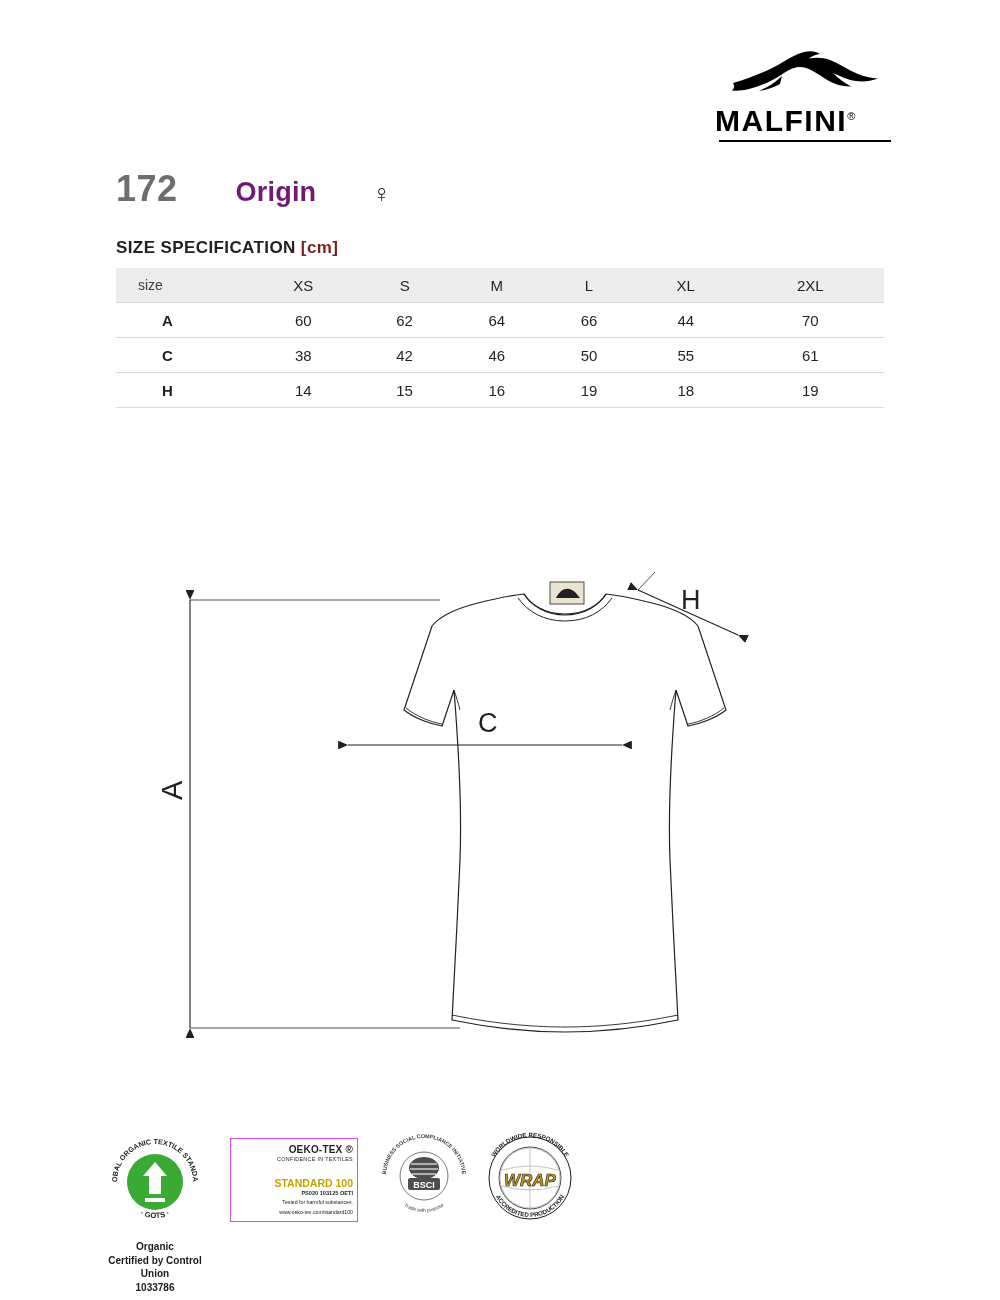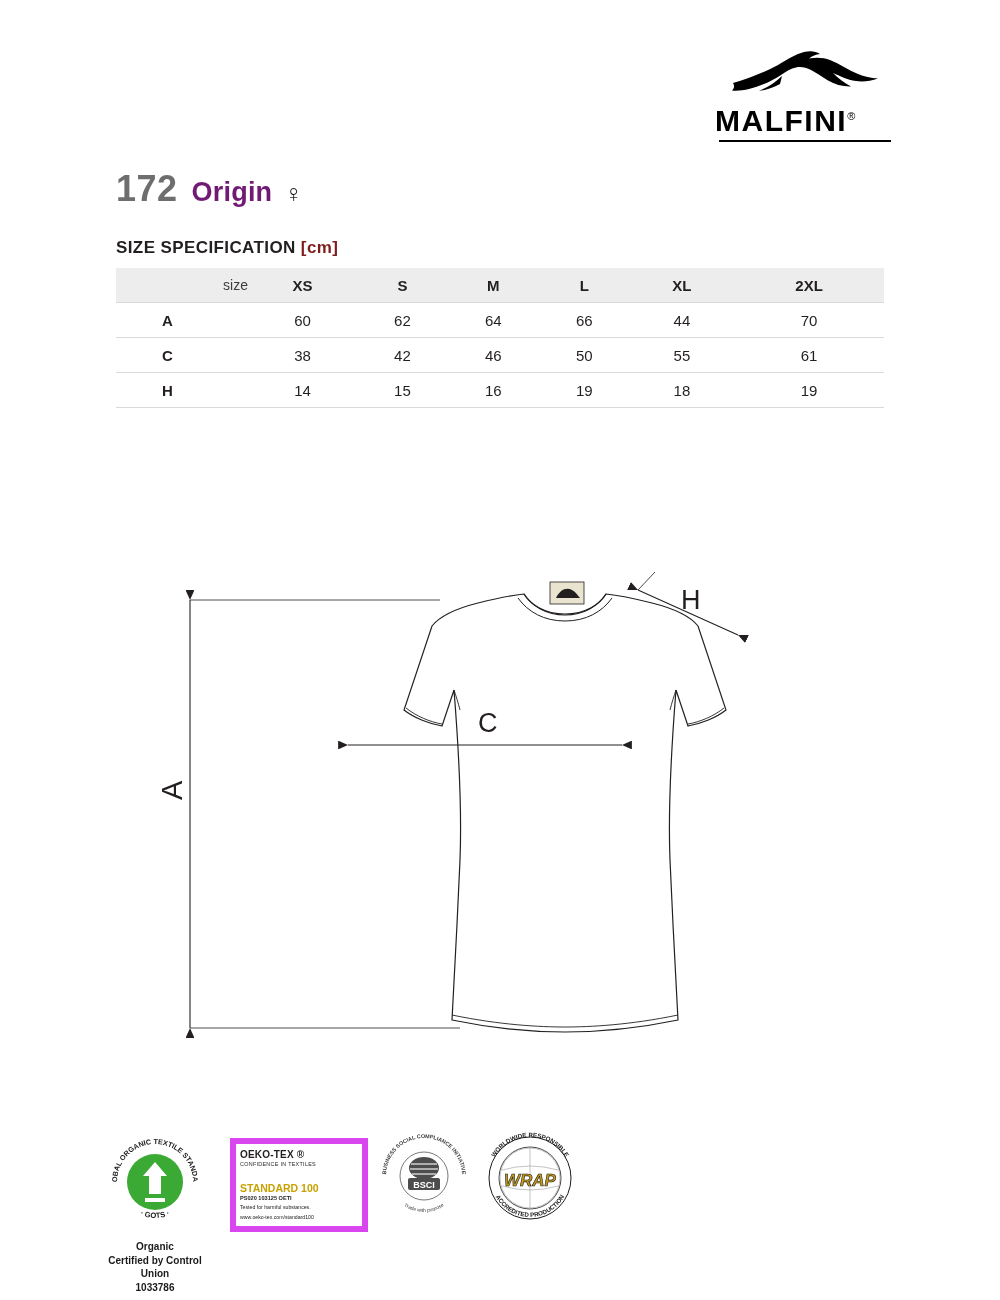--- a/index.html
+++ b/index.html
@@ -56,20 +56,21 @@
     margin: 4px auto 0 auto;
   }
 
   
   .title-row {
     position: absolute;
     left: 116px;
     top: 168px;
     display: flex;
     align-items: baseline;
+    gap: 44px;
   }
   .title-code {
     font-size: 36px;
     font-weight: bold;
     color: #6e6e6e;
     letter-spacing: 0.5px;
   }
   .title-name {
     font-size: 27px;
     font-weight: bold;
@@ -107,32 +108,32 @@
     left: 116px;
     top: 268px;
     width: 768px;
     border-collapse: collapse;
     font-size: 15px;
   }
   .size-table th, .size-table td {
     padding: 0;
     height: 34px;
     text-align: center;
-    font-weight: bold;
+    font-weight: normal;
     color: #231f20;
   }
   .size-table thead th {
     background: #ededed;
     font-size: 15px;
   }
   .size-table thead th.head-size {
     font-weight: normal;
     color: #3d3d3d;
     font-size: 14px;
-    text-align: right;
+    text-align: left;
     padding-left: 22px;
     width: 110px;
   }
   .size-table tbody tr {
     border-bottom: 1px solid #d9d9d9;
   }
   .size-table tbody tr:first-child {
     border-top: 1px solid #d9d9d9;
   }
   .size-table tbody td.row-label {
@@ -201,23 +202,23 @@
   .gots-caption {
     font-size: 10px;
     font-weight: bold;
     line-height: 1.35;
     color: #1a1a1a;
     margin-top: 4px;
   }
   .cert-oeko { left: 130px; top: 10px; }
   .oeko-box {
     width: 118px;
-    border: 6px solid #d946ef;
+    border: 1px solid #d946ef;
     padding: 5px 4px 5px 4px;
-    text-align: left;
+    text-align: right;
     background: #fff;
   }
   .oeko-l1 { font-size: 10px; font-weight: bold; letter-spacing: 0.2px; }
   .oeko-l2 { font-size: 5.4px; letter-spacing: 0.3px; margin-top: 1px; }
   .oeko-l3 { font-size: 10.5px; font-weight: bold; color: #c8a200; margin-top: 15px; }
   .oeko-l4 { font-size: 5.6px; font-weight: bold; margin-top: 1px; }
   .oeko-l5 { font-size: 5.2px; margin-top: 3px; line-height: 1.3; color: #222; }
   .cert-bsci { left: 278px; top: 2px; }
   .cert-wrap { left: 380px; top: 0px; }
 </style>

